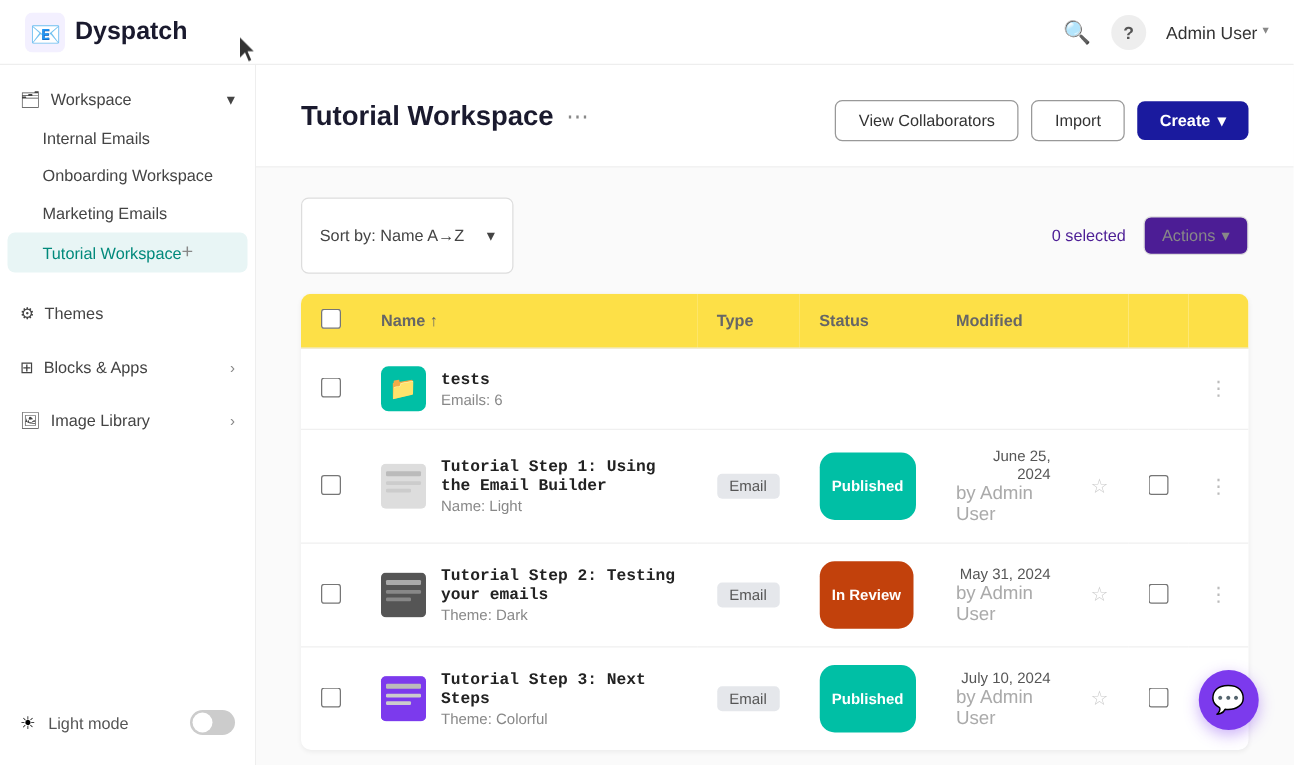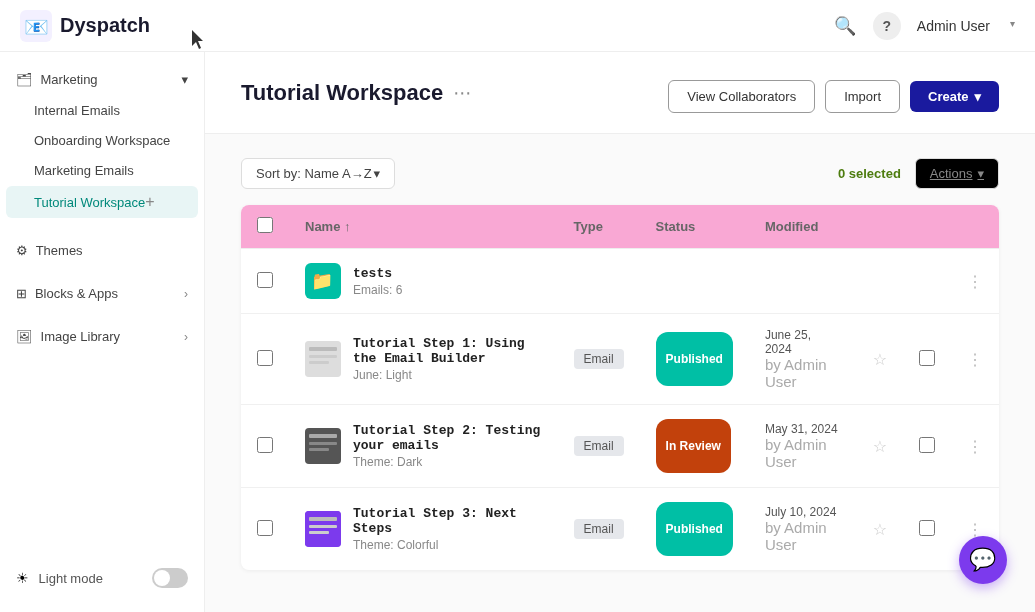--- a/index.html
+++ b/index.html
@@ -5,21 +5,21 @@
     * { box-sizing: border-box; margin: 0; padding: 0; }
     body { font-family: -apple-system, BlinkMacSystemFont, 'Segoe UI', sans-serif; background: #fff; display: flex; flex-direction: column; height: 612px; width: 1035px; overflow: hidden; }
 
     
     .topnav { display: flex; align-items: center; justify-content: space-between; padding: 0 20px; height: 52px; border-bottom: 1px solid #eee; flex-shrink: 0; }
     .logo-area { display: flex; align-items: center; gap: 8px; }
     .logo-icon { width: 32px; height: 32px; }
     .logo-text { font-size: 20px; font-weight: 700; color: #1a1a2e; }
     .topnav-right { display: flex; align-items: center; gap: 16px; }
     .topnav-icon { cursor: pointer; color: #555; font-size: 18px; }
-    .user-menu { display: flex; align-items: flex-start; gap: 20px; cursor: pointer; font-size: 14px; color: #333; }
+    .user-menu { display: flex; align-items: flex-start; gap: 4px; cursor: pointer; font-size: 14px; color: #333; }
     .chevron-small { font-size: 10px; color: #888; }
 
     
     .layout { display: flex; flex: 1; overflow: hidden; }
 
     
     .sidebar { width: 205px; border-right: 1px solid #eee; display: flex; flex-direction: column; padding: 12px 0; flex-shrink: 0; background: #fff; }
     .sidebar-section { margin-bottom: 4px; }
     .sidebar-header { display: flex; align-items: center; justify-content: space-between; padding: 8px 16px; cursor: pointer; color: #444; font-size: 13px; font-weight: 500; }
     .sidebar-header-left { display: flex; align-items: center; gap: 8px; }
@@ -43,48 +43,48 @@
     .workspace-title { font-size: 22px; font-weight: 700; color: #1a1a2e; }
     .three-dot-btn { color: #888; cursor: pointer; font-size: 18px; background: none; border: none; }
     .workspace-desc { font-size: 13px; color: #666; max-width: 380px; line-height: 1.5; }
     .workspace-actions { display: flex; align-items: center; gap: 10px; }
     .btn-outline { padding: 8px 18px; border: 1.5px solid #999; border-radius: 6px; background: #fff; font-size: 13px; cursor: pointer; color: #333; font-weight: 500; }
     .btn-primary { padding: 8px 18px; background: #1a1a9e; border-radius: 6px; border: none; color: #fff; font-size: 13px; cursor: pointer; font-weight: 600; display: flex; align-items: center; gap: 6px; }
 
     
     .table-area { padding: 24px 36px; }
     .table-toolbar { display: flex; align-items: center; justify-content: space-between; margin-bottom: 16px; }
-    .sort-btn { display: flex; align-items: center; gap: 2px; padding: 7px 14px; border: 1.5px solid #ddd; border-radius: 6px; background: #fff; font-size: 13px; cursor: pointer; color: #444; }
+    .sort-btn { display: flex; align-items: center; gap: 18px; padding: 22px 14px; border: 1.5px solid #ddd; border-radius: 6px; background: #fff; font-size: 13px; cursor: pointer; color: #444; }
     .toolbar-right { display: flex; align-items: center; gap: 14px; }
-    .selected-count { font-size: 13px; color: #4d7c0f; font-weight: bold; }
-    .actions-btn { display: flex; align-items: center; gap: 5px; padding: 7px 14px; border: 1.5px solid #ddd; border-radius: 6px; background: #000000; font-size: 13px; cursor: pointer; color: #888; text-decoration: underline; }
+    .selected-count { font-size: 13px; color: #4c1d95; }
+    .actions-btn { display: flex; align-items: center; gap: 5px; padding: 7px 14px; border: 1.5px solid #ddd; border-radius: 6px; background: #4c1d95; font-size: 13px; cursor: pointer; color: #888; }
 
     .data-table { width: 100%; border-collapse: collapse; background: #fff; border-radius: 8px; overflow: hidden; box-shadow: 0 1px 4px rgba(0,0,0,0.06); }
-    .data-table th { text-align: left; padding: 12px 16px; font-size: 13px; color: #666; font-weight: 600; border-bottom: 1px solid #eee; background: #f9a8d4; }
+    .data-table th { text-align: left; padding: 12px 16px; font-size: 13px; color: #666; font-weight: 600; border-bottom: 1px solid #eee; background: #fde047; }
     .data-table td { padding: 14px 16px; font-size: 13px; color: #333; border-bottom: 1px solid #f0f0f0; vertical-align: middle; }
     .data-table tr:last-child td { border-bottom: none; }
 
     .th-checkbox, .td-checkbox { width: 32px; text-align: center; }
     .th-actions-col, .td-actions-col { width: 40px; text-align: center; }
     .th-star-col, .td-star-col { width: 32px; text-align: center; }
 
     .name-cell { display: flex; align-items: center; gap: 12px; }
     .folder-icon { width: 36px; height: 36px; background: #00bfa5; border-radius: 6px; display: flex; align-items: center; justify-content: center; color: #fff; font-size: 18px; flex-shrink: 0; }
     .email-thumb { width: 36px; height: 36px; background: #eee; border-radius: 4px; flex-shrink: 0; display: flex; align-items: center; justify-content: center; overflow: hidden; }
     .email-thumb-colorful { background: linear-gradient(135deg, #7c3aed 50%, #a78bfa 50%); }
     .name-info { display: flex; flex-direction: column; gap: 2px; }
     .name-main { font-weight: 600; color: #222; font-size: 13px; font-family: Liberation Mono, monospace; }
     .name-sub { font-size: 12px; color: #888; }
 
     .type-badge { display: inline-block; padding: 3px 10px; border-radius: 4px; font-size: 12px; background: #e5e7eb; color: #555; font-weight: 500; }
     .status-badge { display: inline-block; padding: 20px 10px; border-radius: 12px; font-size: 12px; font-weight: 600; }
     .status-published { background: #00bfa5; color: #fff; }
     .status-in-review { background: #c2410c; color: #fff; }
 
-    .modified-text { font-size: 12px; color: #555; }
+    .modified-text { font-size: 12px; color: #555; text-align: right; }
     .modified-by { font-size: 15px; color: #aaa; }
 
     .star-btn { background: none; border: none; cursor: pointer; color: #ccc; font-size: 16px; }
     .row-dots { background: none; border: none; cursor: pointer; color: #bbb; font-size: 16px; }
 
     .checkbox { width: 16px; height: 16px; border: 1.5px solid #ccc; border-radius: 3px; cursor: pointer; }
 
     
     .fab { position: fixed; bottom: 28px; right: 28px; width: 48px; height: 48px; background: #7c3aed; border-radius: 50%; display: flex; align-items: center; justify-content: center; cursor: pointer; box-shadow: 0 4px 12px rgba(124,58,237,0.4); }
     .fab-icon { color: #fff; font-size: 22px; }
@@ -113,21 +113,21 @@
   </div>
 </nav>
 
 <div class="layout">
 
   <aside class="sidebar">
     <div class="sidebar-section">
       <div class="sidebar-header">
         <div class="sidebar-header-left">
           <span>🗂</span>
-          <span>Marketing</span>
+          <span>Workspace</span>
         </div>
         <span>▾</span>
       </div>
 
       <div class="sidebar-item">
         <span class="sidebar-item-label">Internal Emails</span>
       </div>
       <div class="sidebar-item">
         <span class="sidebar-item-label">Onboarding Workspace</span>
       </div>
@@ -250,21 +250,21 @@
                   <div class="email-thumb">
                     <svg width="36" height="36" viewBox="0 0 36 36">
                       <rect width="36" height="36" fill="#ddd"></rect>
                       <rect x="4" y="6" width="28" height="4" rx="1" fill="#bbb"></rect>
                       <rect x="4" y="14" width="28" height="3" rx="1" fill="#ccc"></rect>
                       <rect x="4" y="20" width="20" height="3" rx="1" fill="#ccc"></rect>
                     </svg>
                   </div>
                   <div class="name-info">
                     <span class="name-main">Tutorial Step 1: Using the Email Builder</span>
-                    <span class="name-sub">June: Light</span>
+                    <span class="name-sub">Name: Light</span>
                   </div>
                 </div>
               </td>
               <td><span class="type-badge">Email</span></td>
               <td><span class="status-badge status-published">Published</span></td>
               <td>
                 <div class="modified-text">June 25, 2024</div>
                 <div class="modified-by">by Admin User</div>
               </td>
               <td class="td-star-col"><button class="star-btn">☆</button></td>

